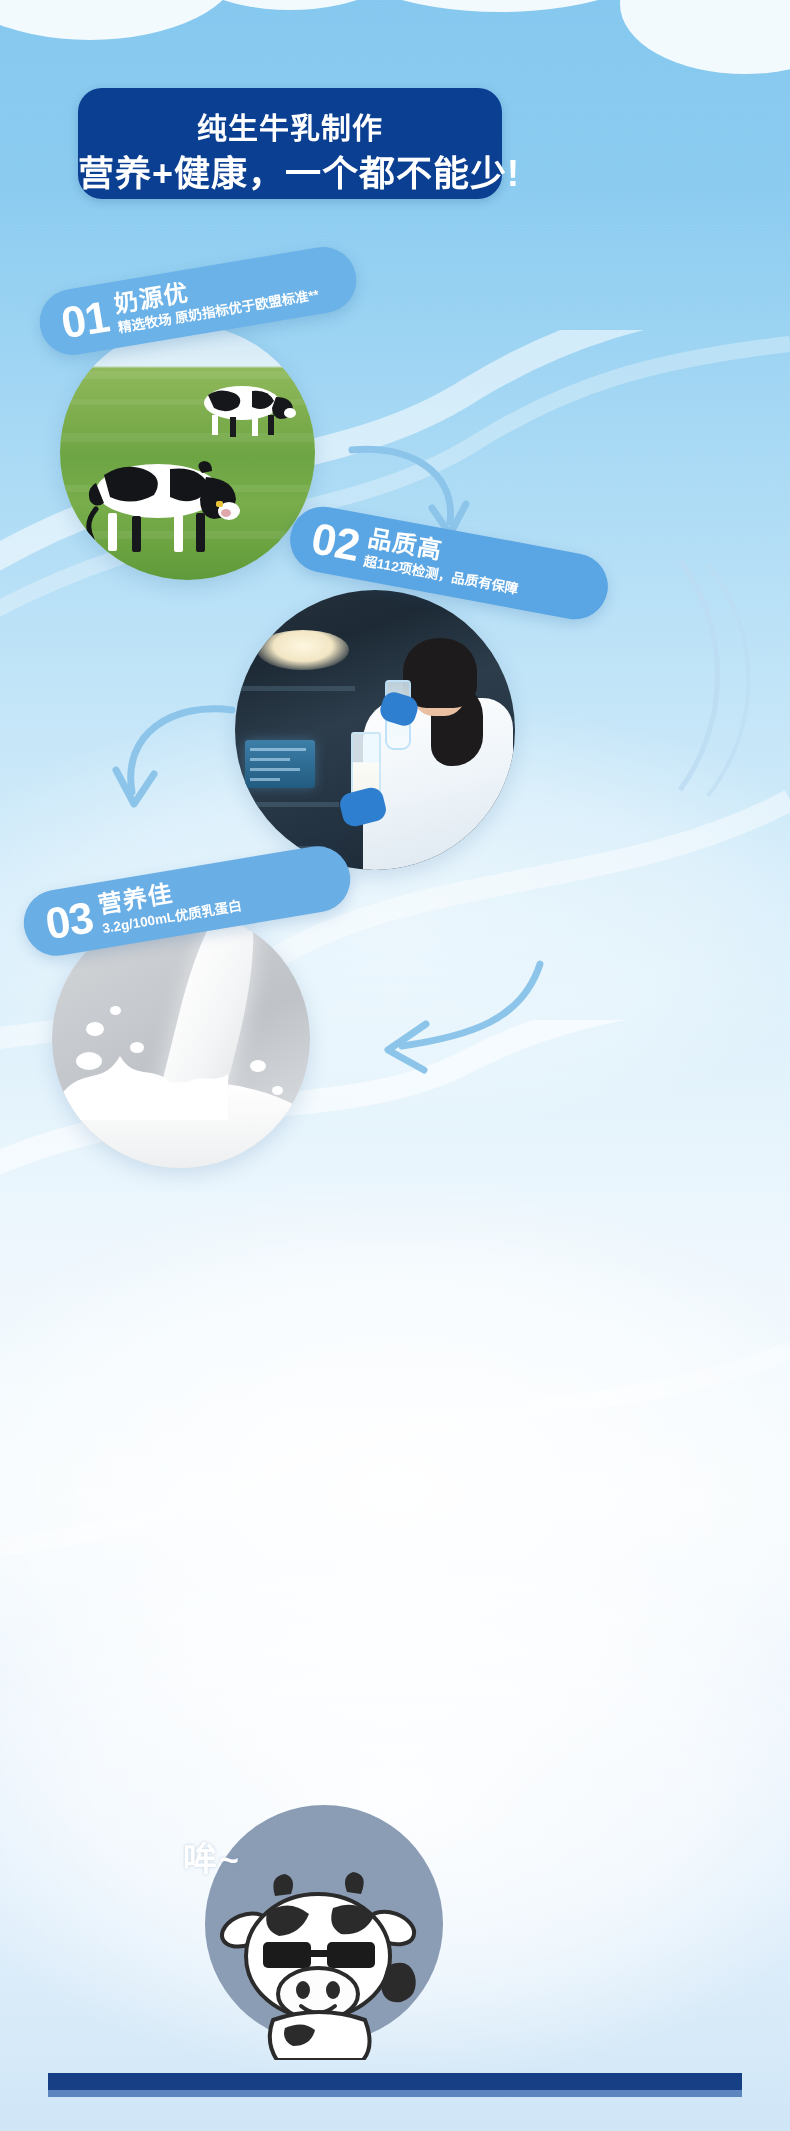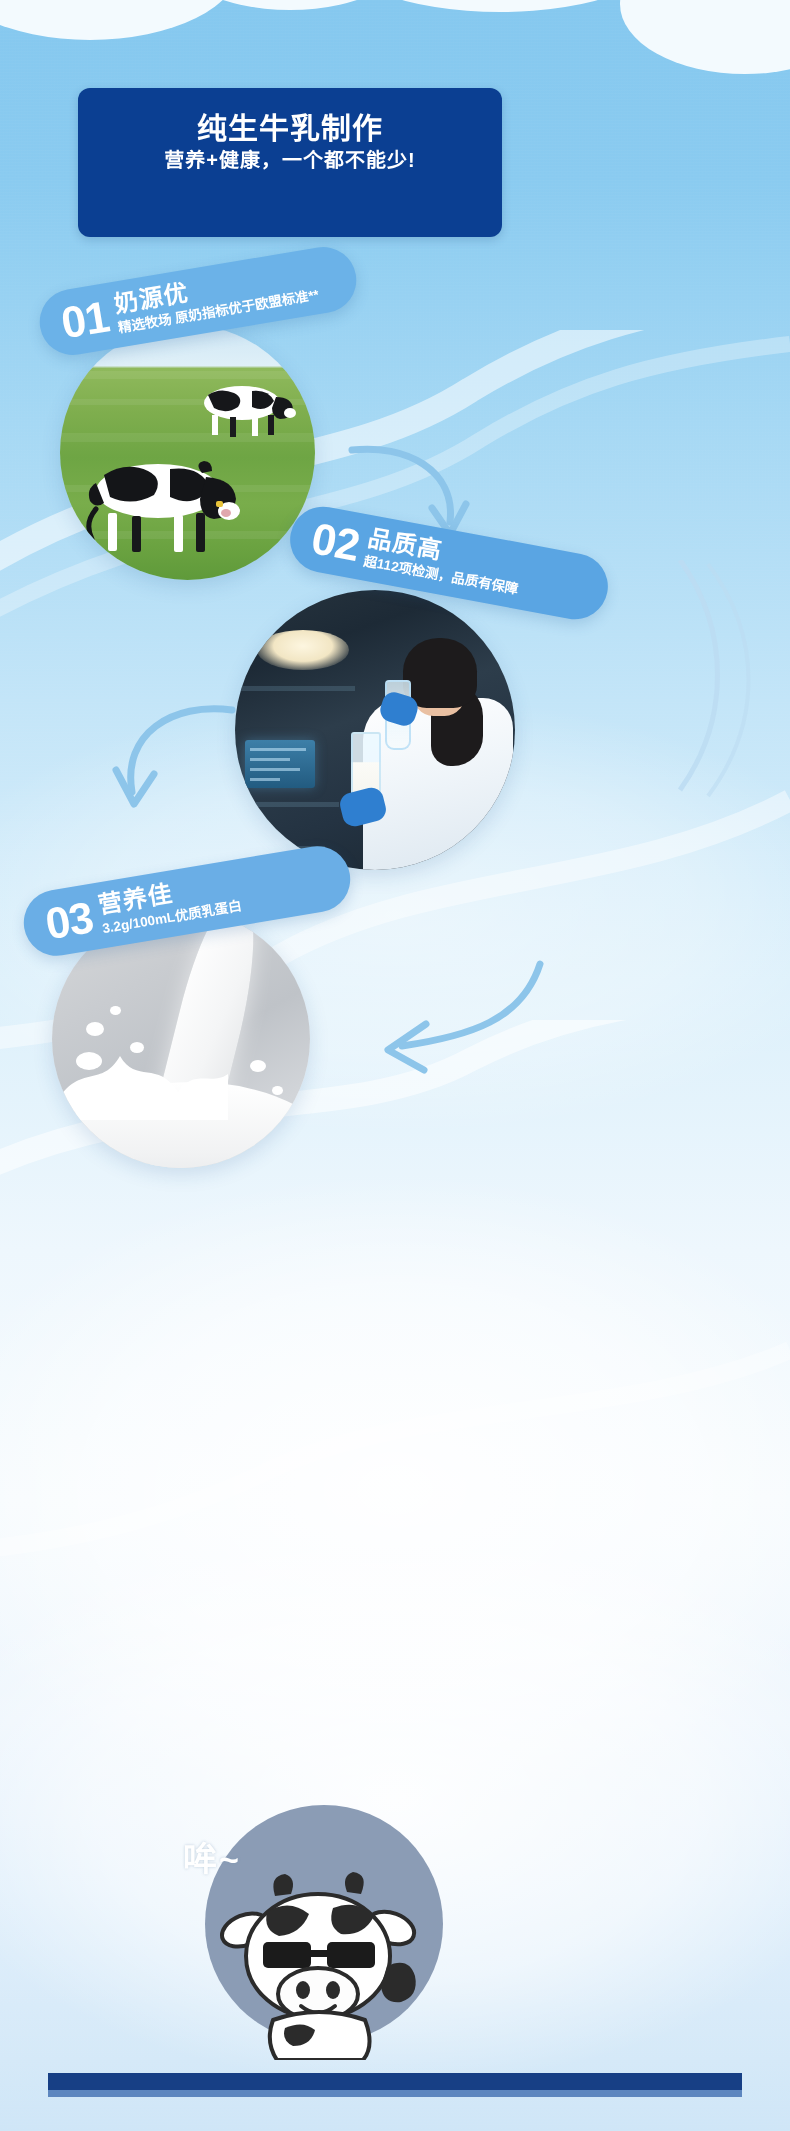--- a/index.html
+++ b/index.html
@@ -60,33 +60,33 @@
   .wash.w2{ top:1520px;  height:560px; }
   .wash.w3{ top:700px;   height:430px; opacity:.55; }
 
   
   .swoosh{ position:absolute; pointer-events:none; }
 
   
   .title-banner{
     position:absolute;
     left:78px; top:88px;
-    width:424px; height:149px;
+    width:424px; height:111px;
     background:#0b3f92;
-    border-radius:12px;
+    border-radius:24px;
     box-shadow:0 3px 10px rgba(10,45,100,.18);
   }
   .title-banner .tl{
     position:absolute; left:0; width:100%;
     text-align:center; color:#ffffff;
     font-weight:800; letter-spacing:1px;
     white-space:nowrap;
   }
   .title-banner .tl1{ top:16px;  font-size:30px; }
-  .title-banner .tl2{ top:56px;  font-size:20px; }
+  .title-banner .tl2{ top:56px;  font-size:36px; }
 
   
   .badge{
     position:absolute;
     border-radius:100px;
     color:#ffffff;
     display:flex; align-items:center;
     padding:0 26px 0 22px;
     box-shadow:0 5px 14px rgba(40,100,160,.20);
     white-space:nowrap;

